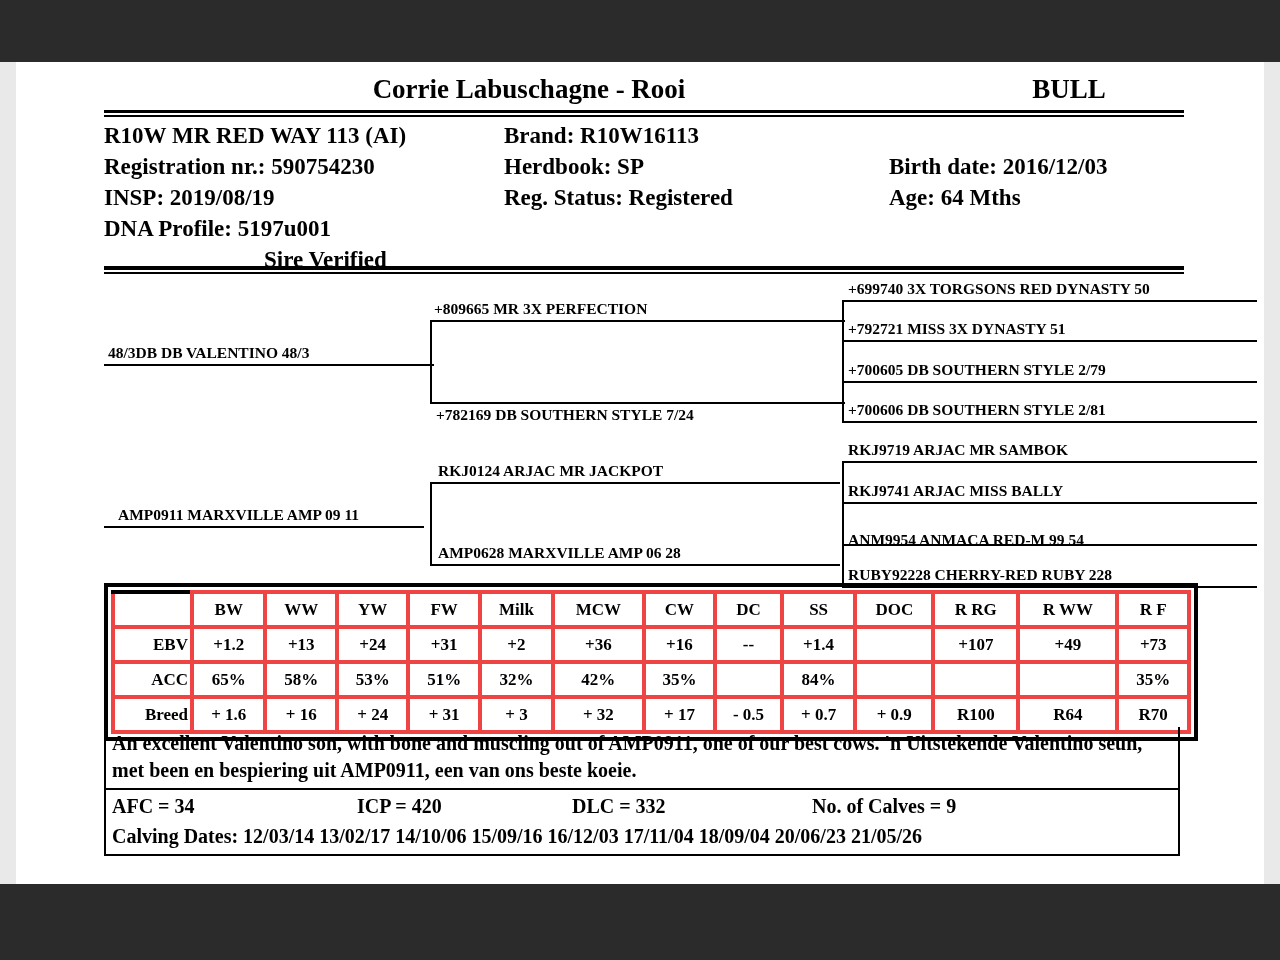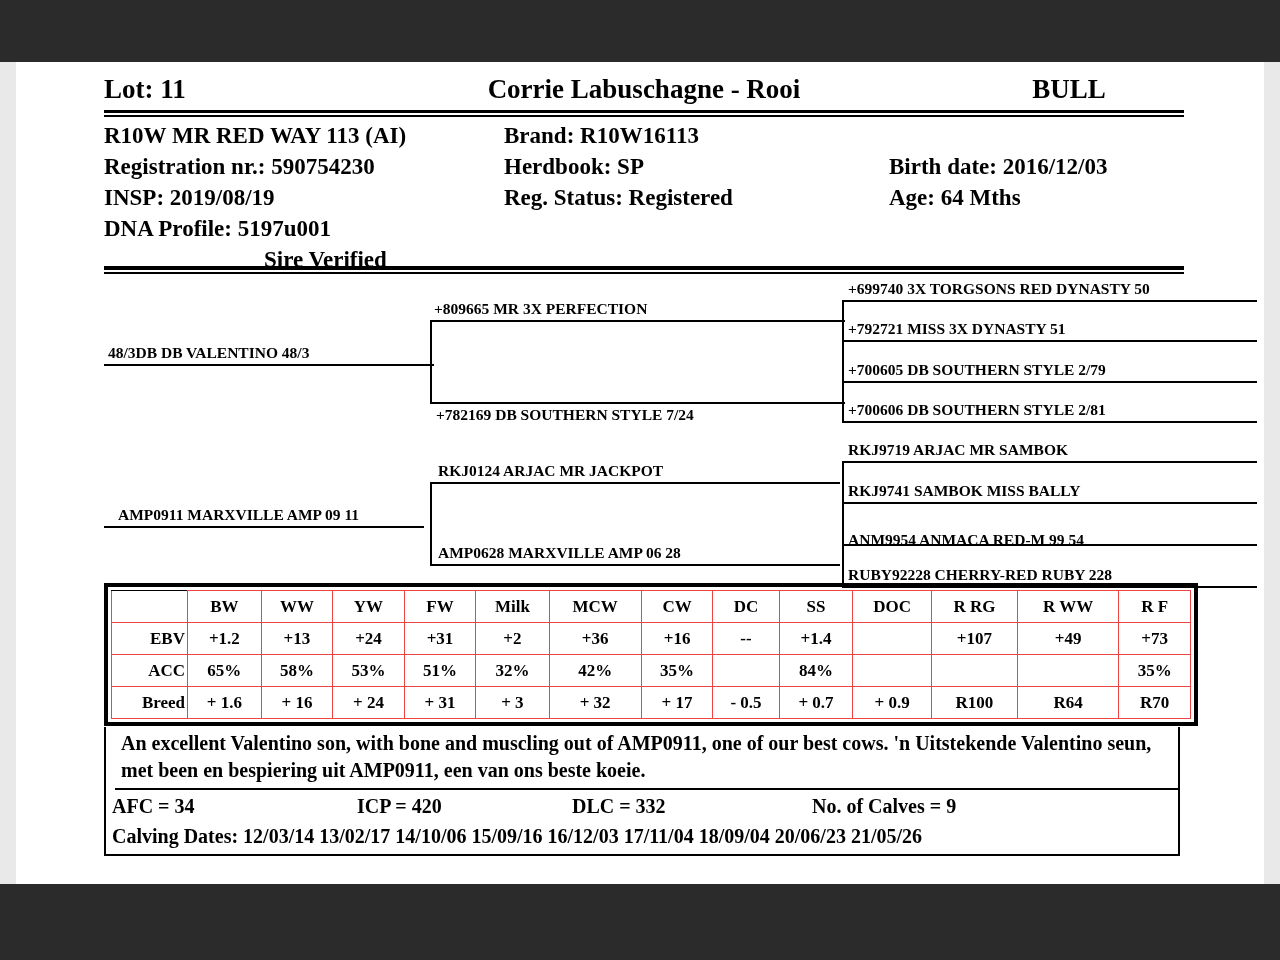--- a/index.html
+++ b/index.html
@@ -141,21 +141,21 @@
     border: 4px solid #000;
     padding: 3px;
   }
   table.ebv {
     border-collapse: collapse;
     width: 100%;
     font-size: 17px;
     font-weight: bold;
   }
   table.ebv th, table.ebv td {
-    border: 1px solid #ef4444;
+    border: 4px solid #ef4444;
     text-align: center;
     padding: 3px 2px;
     height: 25px;
     white-space: nowrap;
   }
   table.ebv th.rowhead, table.ebv td.rowhead {
     text-align: right;
     padding-left: 5px;
     width: 68px;
   }
@@ -169,21 +169,20 @@
     width: 1072px;
     border: 2px solid #000;
     border-top: none;
     font-size: 20px;
     font-weight: bold;
   }
   .notes-text {
     padding: 3px 6px 4px 6px;
     line-height: 27px;
     border-bottom: 2px solid #000;
-    margin-left: 9px;
   }
   .stats-row {
     display: flex;
     padding: 2px 6px;
     line-height: 28px;
   }
   .stats-row span { display: inline-block; }
   .s1 { width: 245px; }
   .s2 { width: 215px; }
   .s3 { width: 240px; }
@@ -200,21 +199,20 @@
 <div class="page">
 
   <div class="band band-top"></div>
   <div class="band band-bottom"></div>
   <div class="side-left"></div>
   <div class="side-right"></div>
 
   <div class="sheet">
 
     <div class="hdr-top">
-      <div class="hdr-lot">Lot:  11</div>
       <div class="hdr-name">Corrie Labuschagne - Rooi</div>
       <div class="hdr-sex">BULL</div>
     </div>
     <div class="rule rule-a"></div>
     <div class="rule rule-b"></div>
 
     <div class="info">
       <div class="info-row">
         <div class="info-c1">R10W MR RED WAY 113 (AI)</div>
         <div class="info-c2">Brand:  R10W16113</div>
@@ -263,21 +261,21 @@
       <div class="ped-label g3 g3-2">+792721 MISS 3X DYNASTY 51</div>
       <div class="ped-line g3-under u2"></div>
       <div class="ped-label g3 g3-3">+700605 DB SOUTHERN STYLE 2/79</div>
       <div class="ped-line g3-under u3"></div>
       <div class="ped-label g3 g3-4">+700606 DB SOUTHERN STYLE 2/81</div>
       <div class="ped-line g3-under u4"></div>
       <div class="ped-line v-bracket-3"></div>
 
       <div class="ped-label g3 g3-5">RKJ9719 ARJAC MR SAMBOK</div>
       <div class="ped-line g3-under u5"></div>
-      <div class="ped-label g3 g3-6">RKJ9741 SAMBOK MISS BALLY</div>
+      <div class="ped-label g3 g3-6">RKJ9741 ARJAC MISS BALLY</div>
       <div class="ped-line g3-under u6"></div>
       <div class="ped-label g3 g3-7">ANM9954 ANMACA RED-M 99 54</div>
       <div class="ped-line g3-under u7"></div>
       <div class="ped-label g3 g3-8">RUBY92228 CHERRY-RED RUBY 228</div>
       <div class="ped-line g3-under u8"></div>
       <div class="ped-line v-bracket-4"></div>
     </div>
 
     <div class="ebv-wrap">
       <table class="ebv">

